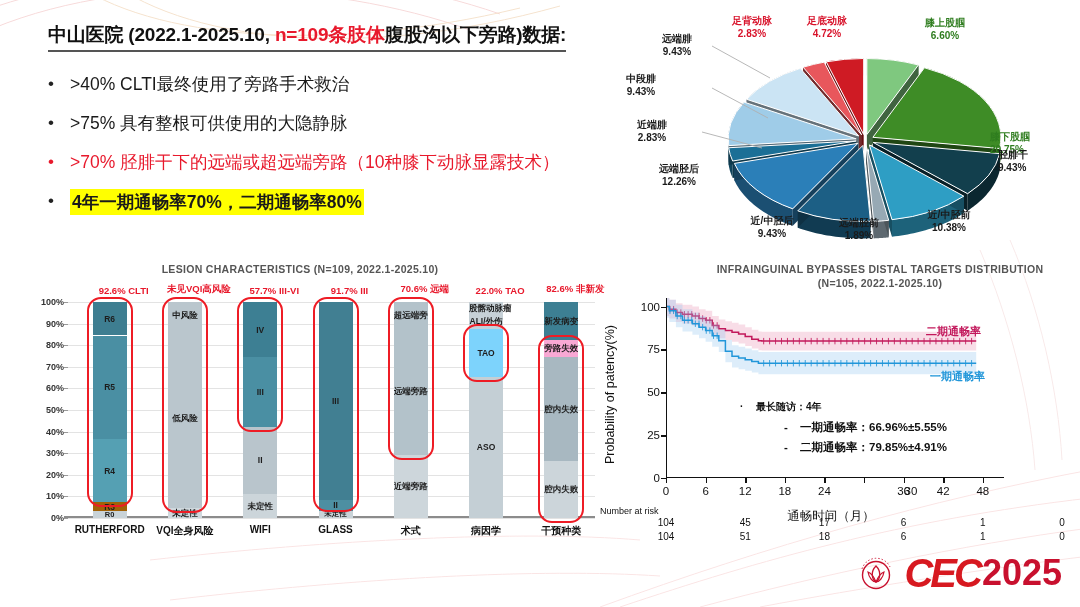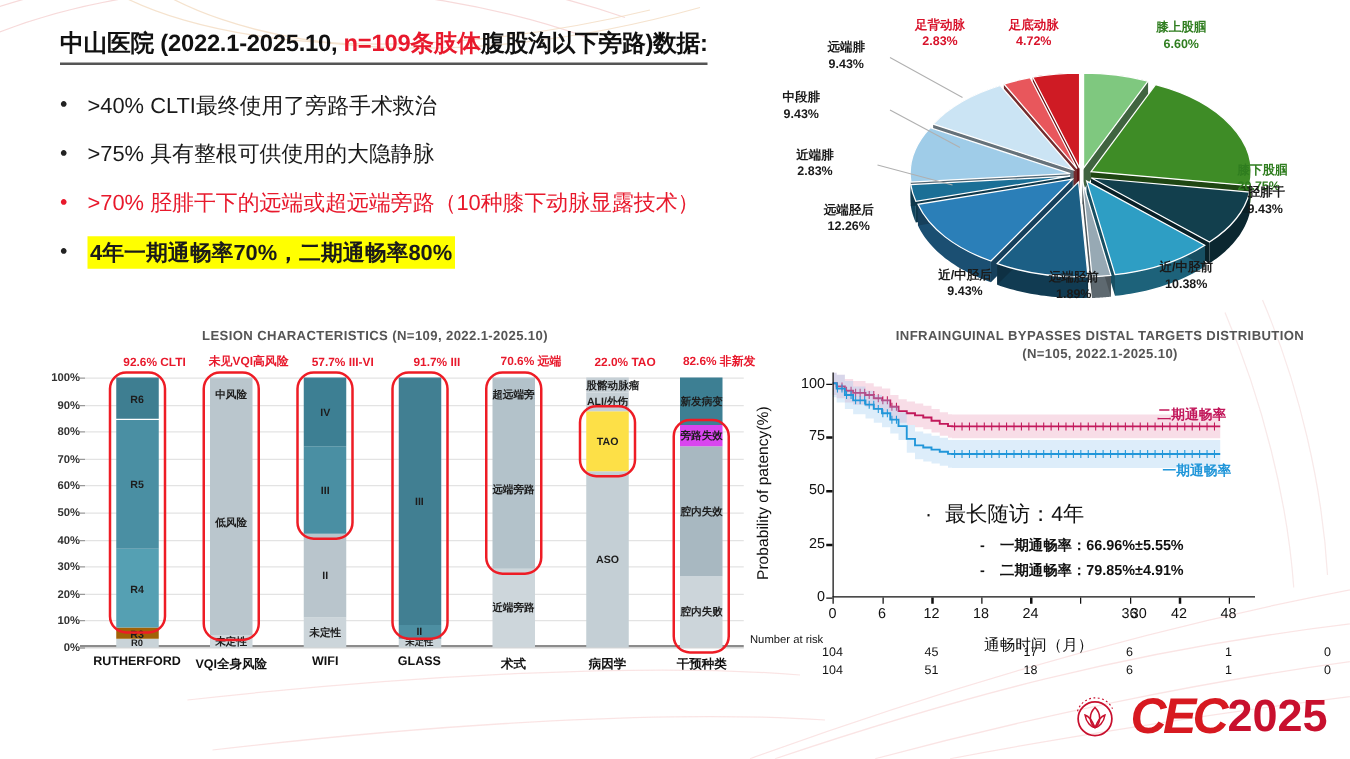--- a/index.html
+++ b/index.html
@@ -99,21 +99,21 @@
   }
   .km-xtickmark { position:absolute; top:100%; width:1.4px; height:5px; background:#111; }
   .km-xtitle {
     position:absolute; left:66px; width:330px; top:220px; text-align:center;
     font-size:12.5px; color:#111;
   }
   .km-legend { position:absolute; font-size:11px; font-weight:bold; white-space:nowrap; }
   .km-legend.sec { color:#c2185b; }
   .km-legend.pri { color:#2196d9; }
   .km-note { position:absolute; left:140px; top:112px; font-size:10.5px; color:#111; }
-  .km-note .l1 { font-weight:normal; font-size:17px; margin-bottom:6px; }
+  .km-note .l1 { font-weight:bold; font-size:10px; margin-bottom:6px; }
   .km-note .l2 { font-weight:bold; font-size:11.5px; margin-bottom:5px; padding-left:44px; }
   .km-note .bulletdot { display:inline-block; width:16px; }
   .nar { position:absolute; left:0; top:218px; width:470px; font-size:9px; color:#111; }
   .nar-title { position:absolute; left:0; top:0; font-size:9px; }
   .nar-row { position:absolute; left:0; width:470px; height:12px; }
   .nar-row span { position:absolute; transform:translateX(-50%); text-align:center; font-size:10px; }
 
   
   .logo { position:absolute; right:14px; bottom:8px; height:52px; z-index:6;
           display:flex; align-items:center; }
@@ -287,40 +287,40 @@
         <div class="seg" style="bottom: 190.08px; height: 25.92px; background: rgb(179, 194, 202);">
           <span>超远端旁路</span>
         </div>
         <div class="hibox" style="bottom: 58.504px; height: 162.496px; left: -6px; width: 46px;"></div>
       </div>
       <div class="bar-col" style="left: 401.071px; width: 34px; height: 216px;">
         <div class="bar-top-lbl">22.0% TAO</div>
         <div class="seg" style="bottom: 0px; height: 141.48px; background: rgb(196, 207, 213);">
           <span>ASO</span>
         </div>
-        <div class="seg" style="bottom: 141.48px; height: 47.52px; background: #fde047;">
+        <div class="seg" style="bottom: 141.48px; height: 47.52px; background: #7dd3fc;">
           <span>TAO</span>
         </div>
         <div class="seg" style="bottom: 189px; height: 15.12px; background: rgb(198, 208, 214);">
           <span>ALI/外伤</span>
         </div>
         <div class="seg" style="bottom: 204.12px; height: 11.88px; background: rgb(198, 208, 214); overflow: visible;">
           <span>股髂动脉瘤</span>
         </div>
         <div class="hibox" style="bottom: 136.48px; height: 57.52px; left: -6px; width: 46px;"></div>
       </div>
       <div class="bar-col" style="left: 476.357px; width: 34px; height: 216px;">
         <div class="bar-top-lbl">82.6% 非新发</div>
         <div class="seg" style="bottom: 0px; height: 57.456px; background: rgb(204, 213, 218);">
           <span>腔内失败</span>
         </div>
         <div class="seg" style="bottom: 57.456px; height: 103.68px; background: rgb(168, 184, 193);">
           <span>腔内失效</span>
         </div>
-        <div class="seg" style="bottom: 161.136px; height: 17.28px; background: #d946ef;">
+        <div class="seg" style="bottom: 161.136px; height: 17.28px; background: #f9a8d4;">
           <span>旁路失效</span>
         </div>
         <div class="seg" style="bottom: 178.416px; height: 37.584px; background: rgb(61, 127, 147); padding-left: 27px;">
           <span>新发病变</span>
         </div>
         <div class="hibox" style="bottom: -5px; height: 188.416px; left: -6px; width: 46px;"></div>
       </div>
     </div>
   <div class="bc-xlabels" id="bc-xlabels">
       <div style="left: 41.6429px;">RUTHERFORD</div>

